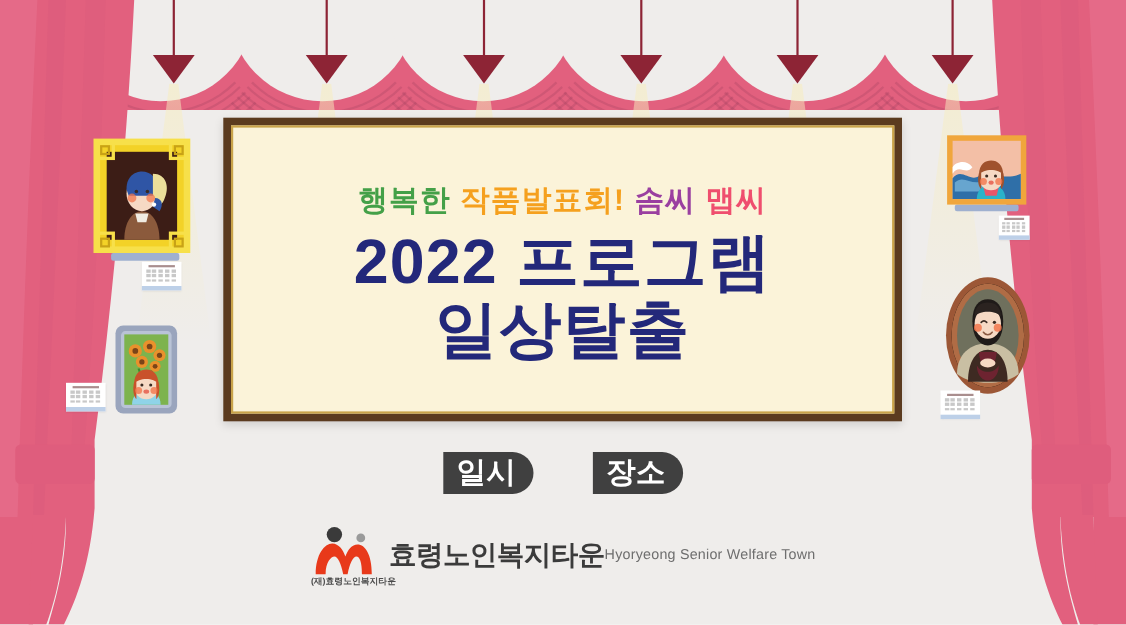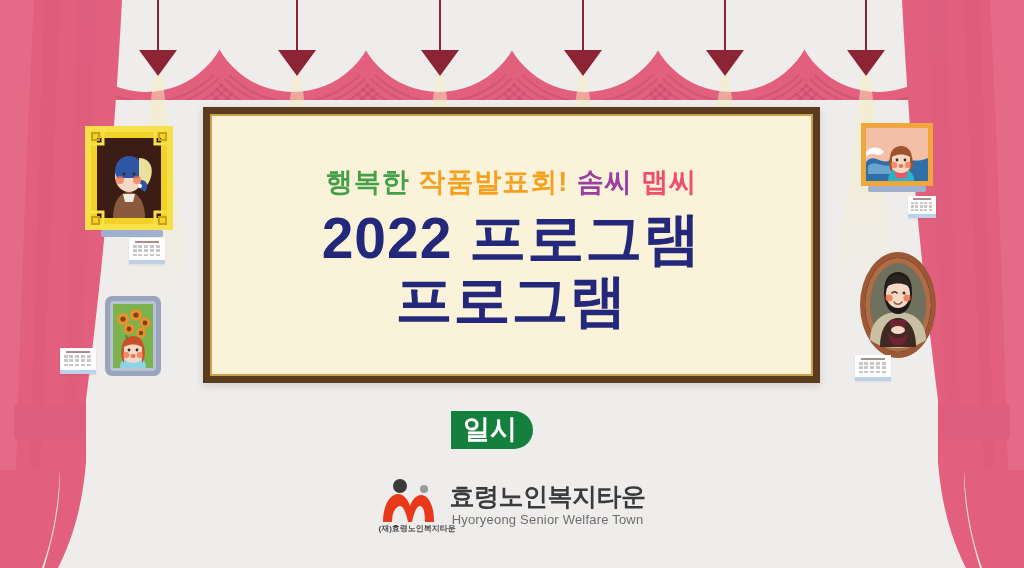--- a/index.html
+++ b/index.html
@@ -71,34 +71,34 @@
     color:#23287a;font-weight:bold;font-size:57px;line-height:1.08;
     letter-spacing:1px;white-space:nowrap;
   }
 
   
   .inforow{
     position:absolute;left:0;top:404px;width:1024px;height:52px;
     display:flex;align-items:center;justify-content:center;gap:14px;
   }
   .badge{
-    background:#15803d;color:#ffffff;font-weight:bold;font-size:27px;
+    background:#404040;color:#ffffff;font-weight:bold;font-size:27px;
     padding:3px 16px 5px 12px;border-radius:0 22px 22px 0;
     line-height:1.12;white-space:nowrap;
   }
   .infotext{color:#1b1b1b;font-weight:bold;font-size:30px;white-space:nowrap;}
   .gap{width:26px;}
 
   
   .logo{
     position:absolute;left:0;top:478px;width:1024px;
     display:flex;align-items:center;justify-content:center;gap:9px;
   }
   .logomark{position:relative;width:62px;height:54px;}
-  .logotexts{display:flex;flex-direction:column;line-height:1;}
+  .logotexts{display:flex;flex-direction:row;line-height:1;}
   .logo-kr{font-size:25px;font-weight:bold;color:#3b3b3b;letter-spacing:-.5px;}
   .logo-en{font-size:13px;color:#6e6e6e;letter-spacing:.2px;margin-top:4px;text-align:center;}
   .logo-sub{
     position:absolute;left:0;bottom:-2px;width:74px;
     font-size:8px;color:#4a4a4a;font-weight:bold;white-space:nowrap;
   }
 
   
   .art{position:absolute;}
   .plaque{
@@ -406,27 +406,28 @@
 
   <div class="board">
     <div class="board-inner">
       <div class="subtitle">
         <span class="s-green">행복한</span>
         <span class="s-orange">작품발표회!</span>
         <span class="s-purple">솜씨</span>
         <span class="s-pink">맵씨</span>
       </div>
       <div class="title-line">2022 프로그램</div>
-      <div class="title-line">프로그램</div>
+      <div class="title-line">일상탈출</div>
     </div>
   </div>
 
   <div class="inforow">
     <span class="badge">일시</span>
     <span class="gap"></span>
+    <span class="badge">장소</span>
   </div>
 
   <div class="logo">
     <div class="logomark">
       <svg width="62" height="54" viewBox="0 0 62 54">
         <path d="M4,44 C4,26 12,16 19,16 C25,16 29,22 31,28 C33,22 37,17 42,17 C49,17 55,26 55,44
                  L46,44 C46,33 44,28 41,28 C38,28 35,34 33,44 L29,44 C27,34 24,28 21,28
                  C18,28 13,33 13,44 Z" fill="#e8391a"></path>
         <circle cx="21" cy="8" r="7" fill="#3a3a3a"></circle>
         <circle cx="45" cy="11" r="4" fill="#9a9a9a"></circle>

